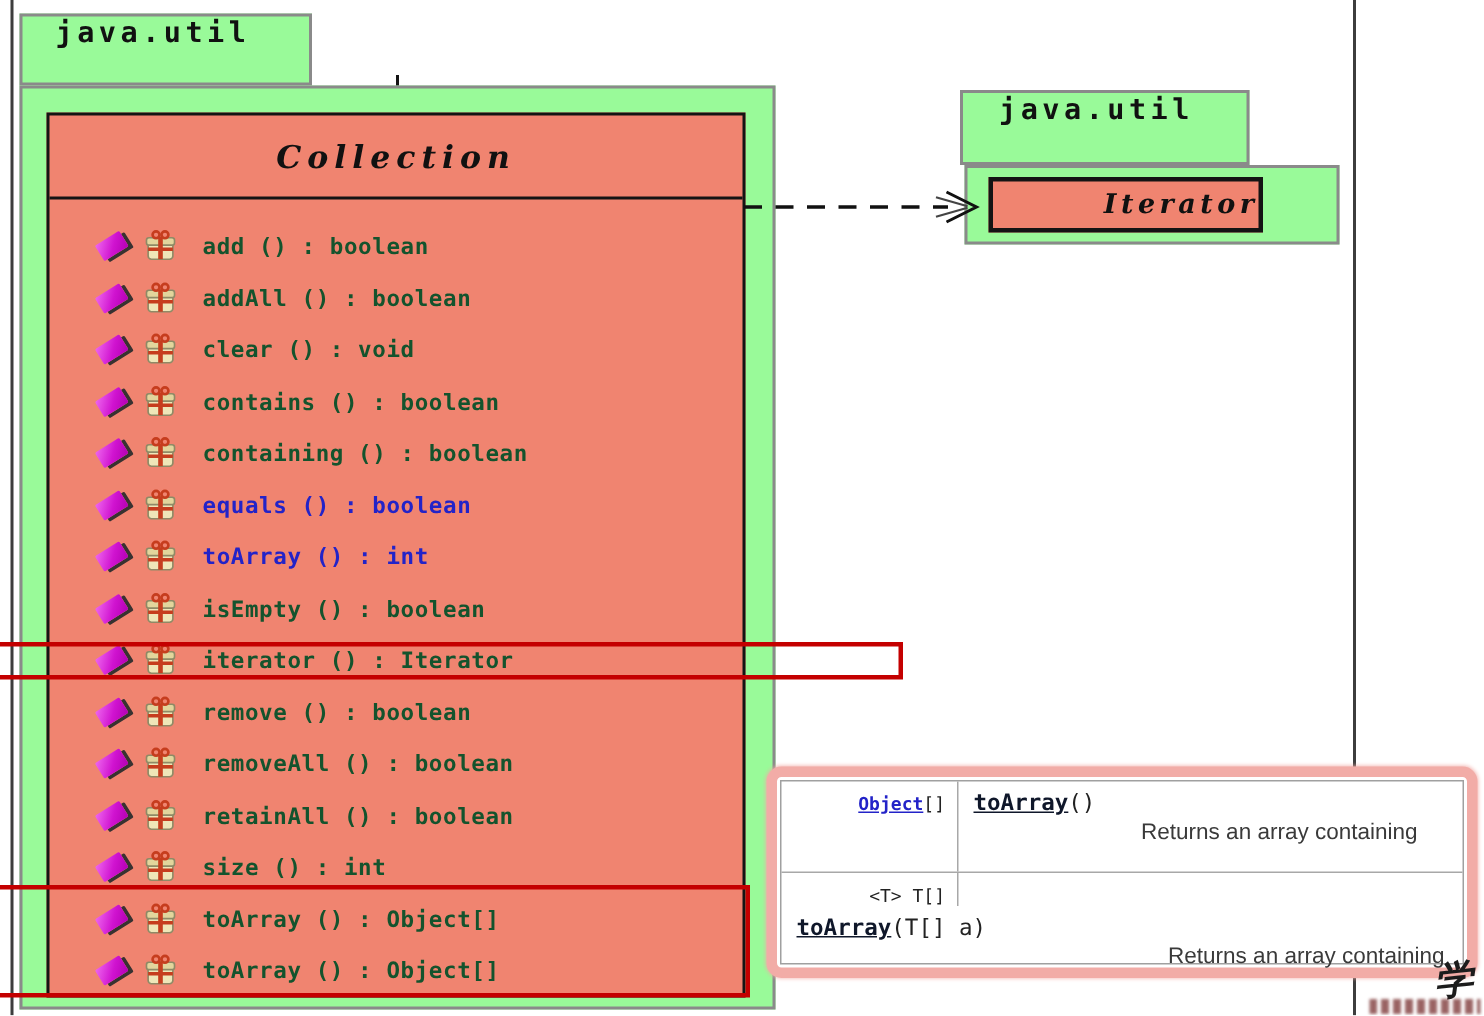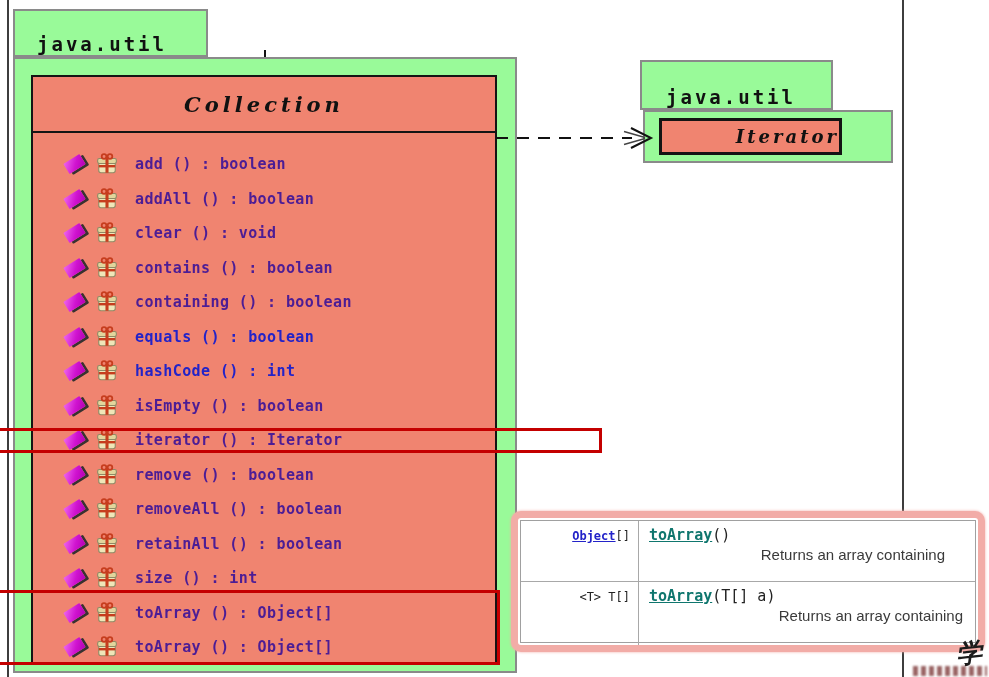--- a/index.html
+++ b/index.html
@@ -7,21 +7,21 @@
          font-family:"Liberation Sans",sans-serif;}
 
   
   .vline{position:absolute;top:0;width:2px;height:677px;background:#3d3d3d;z-index:0;}
   .vline.left{left:7px;}
   .vline.right{left:902px;}
   .connector-top{position:absolute;left:264px;top:50px;width:2px;height:27px;background:#141414;z-index:1;}
 
   
   .pkg-tab{position:absolute;background:#99FA99;border:2px solid #8a8a8a;box-sizing:border-box;
-           display:flex;align-items:flex-end;z-index:2;
+           display:flex;align-items:flex-start;z-index:2;
            font-family:"DejaVu Sans Mono","Liberation Mono",monospace;font-weight:bold;color:#111;}
   .pkg-tab.left{left:13px;top:9px;width:195px;height:48px;padding-left:22px;font-size:19px;letter-spacing:3px;}
   .pkg-tab.right{left:640px;top:60px;width:193px;height:50px;padding-left:24px;font-size:19px;letter-spacing:3px;}
   .pkg-box{position:absolute;background:#99FA99;border:2px solid #8a8a8a;box-sizing:border-box;z-index:1;}
   .pkg-box.left{left:13px;top:57px;width:504px;height:616px;}
   .pkg-box.right{left:643px;top:110px;width:250px;height:53px;z-index:2;}
 
   
   .class-box{position:absolute;left:31px;top:75px;width:466px;height:590px;background:#F08470;
              border:2px solid #141414;box-sizing:border-box;z-index:2;}
@@ -29,21 +29,21 @@
                font-family:"DejaVu Serif","Liberation Serif",serif;font-style:italic;font-weight:bold;
                font-size:21px;letter-spacing:4px;color:#111;}
   .methods{position:absolute;left:0;right:0;top:56px;bottom:0;padding-top:14px;box-sizing:border-box;overflow:hidden;}
   .m-row{height:34.5px;display:flex;align-items:center;padding-left:20px;}
   .dia-wrap{width:42px;display:flex;justify-content:center;}
   .diamond{width:19px;height:12px;border-radius:1px;
            background:linear-gradient(135deg,#ee66ee 0%,#d013d0 55%,#b400b4 100%);
            transform:rotate(-32deg);box-shadow:2.5px 2.5px 0 rgba(45,45,45,.95);}
   .gift{width:24px;height:22px;margin-right:16px;display:flex;align-items:center;justify-content:center;}
   .m-text{font-family:"DejaVu Sans Mono","Liberation Mono",monospace;font-weight:bold;font-size:15px;
-          letter-spacing:.4px;color:#4c1d95;white-space:pre;}
+          letter-spacing:.4px;color:#14532d;white-space:pre;}
   .m-row.blue .m-text{color:#2323c8;}
 
   
   .iter-box{position:absolute;left:659px;top:118px;width:183px;height:37px;background:#F08470;
             border:3px solid #141414;box-sizing:border-box;display:flex;align-items:center;justify-content:flex-end;
             font-family:"DejaVu Serif","Liberation Serif",serif;font-style:italic;font-weight:bold;
             font-size:18px;letter-spacing:3px;color:#111;z-index:3;}
 
   .dep-arrow{position:absolute;left:492px;top:124px;z-index:3;}
 
@@ -51,28 +51,28 @@
   .red-box{position:absolute;border:3px solid #C40000;box-sizing:border-box;background:transparent;z-index:5;}
   .red-box.b1{left:-6px;top:428px;width:608px;height:25px;}
   .red-box.b2{left:-6px;top:590px;width:506px;height:75px;}
 
   
   .doc-card{position:absolute;left:511px;top:511px;width:474px;height:141px;background:#fff;
             border:7px solid #F2ACA7;border-radius:10px;box-sizing:border-box;z-index:4;
             box-shadow:0 0 3px #F2ACA7;}
   .doc-table{position:absolute;left:2px;right:2px;top:2px;bottom:2px;border:1px solid #a0a0a0;}
   .doc-row{display:flex;box-sizing:border-box;}
-  .doc-row + .doc-row{border-top:1px solid #a8a8a8;}
+  .doc-row + .doc-row{border-top:1px solid #a8a8a8;flex-direction:column;}
   .doc-returns{width:118px;border-right:1px solid #a8a8a8;box-sizing:border-box;text-align:right;
                padding:8px 8px 0 0;font-family:"DejaVu Sans Mono","Liberation Mono",monospace;
                font-size:12px;color:#222;white-space:pre;}
   .doc-returns .lnk{color:#2323c8;text-decoration:underline;font-weight:bold;cursor:pointer;}
   .doc-main{flex:1;padding:5px 6px 0 10px;box-sizing:border-box;}
   .doc-sig{font-family:"DejaVu Sans Mono","Liberation Mono",monospace;font-size:15px;color:#222;white-space:pre;}
-  .doc-sig .lnk{color:#0f766e;font-weight:bold;text-decoration:underline;cursor:pointer;}
+  .doc-sig .lnk{color:#0f172a;font-weight:bold;text-decoration:underline;cursor:pointer;}
   .doc-desc{text-align:right;font-size:15px;color:#3a3a3a;padding-top:2px;padding-right:6px;}
   .doc-row:first-child .doc-desc{padding-right:24px;}
   .doc-row:first-child{height:60px;}
   .doc-row:last-child{height:64px;}
 
   
   .wm-char{position:absolute;left:956px;top:636px;font-family:"DejaVu Serif","Liberation Serif",serif;
            font-style:italic;font-weight:bold;font-size:26px;color:#1c1c1c;transform:rotate(-6deg);z-index:6;}
   .wm-smudge{position:absolute;left:913px;top:666px;width:74px;height:10px;z-index:6;opacity:.8;
              background:repeating-linear-gradient(90deg,rgba(115,40,40,.9) 0 5px,rgba(115,40,40,0) 5px 8px);
@@ -198,21 +198,21 @@
     <span class="gift">
       <svg viewBox="0 0 20 20" width="22" height="22">
         <rect x="2.5" y="7" width="15" height="11" rx="2" fill="#EFE6B8" stroke="#8F8A66" stroke-width="1"></rect>
         <rect x="1.5" y="5" width="17" height="4.5" rx="1.5" fill="#E2D59C" stroke="#8F8A66" stroke-width="1"></rect>
         <rect x="8.6" y="4.4" width="2.8" height="13.6" fill="#C63D1E"></rect>
         <path d="M2.5 12 h15" stroke="#C63D1E" stroke-width="2.2"></path>
         <circle cx="7.3" cy="3.2" r="2.1" fill="none" stroke="#C63D1E" stroke-width="1.6"></circle>
         <circle cx="12.7" cy="3.2" r="2.1" fill="none" stroke="#C63D1E" stroke-width="1.6"></circle>
       </svg>
     </span>
-    <span class="m-text">hashCode () : int</span>
+    <span class="m-text">toArray () : int</span>
   </div>
         <div class="m-row">
     <span class="dia-wrap">
             <span class="diamond"></span>
           </span>
     <span class="gift">
       <svg viewBox="0 0 20 20" width="22" height="22">
         <rect x="2.5" y="7" width="15" height="11" rx="2" fill="#EFE6B8" stroke="#8F8A66" stroke-width="1"></rect>
         <rect x="1.5" y="5" width="17" height="4.5" rx="1.5" fill="#E2D59C" stroke="#8F8A66" stroke-width="1"></rect>
         <rect x="8.6" y="4.4" width="2.8" height="13.6" fill="#C63D1E"></rect>

